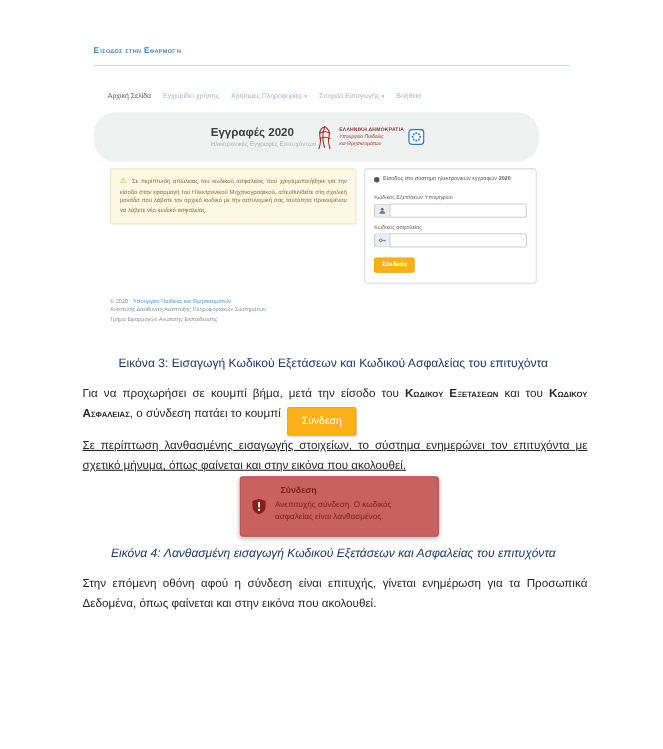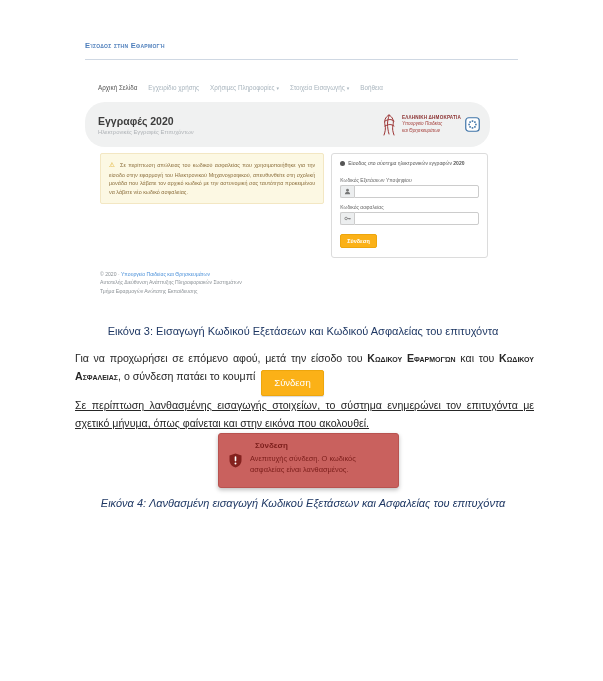--- a/index.html
+++ b/index.html
@@ -13,21 +13,21 @@
     color:#4d7ebb; font-variant:small-caps; letter-spacing:.3px; }
   .heading-rule { position:absolute; left:85px; top:59px; width:433px; height:1px; background:#cfd8e3; }
 
   
   .shot { position:absolute; left:85px; top:76px; width:405px; height:236px; background:#fff; }
   .shot-nav { display:flex; align-items:center; gap:11px; height:22px; padding:0 13px; font-size:6.3px; }
   .nav-brand { color:#555; text-decoration:none; }
   .nav-link { color:#a9b5be; text-decoration:none; }
   .caret-icon::after { content:"▾"; font-size:5px; margin-left:2px; }
 
-  .jumbo { height:45px; background:#f0f1f1; display:flex; justify-content:space-between;
+  .jumbo { height:45px; background:#f0f1f1; display:flex; justify-content:center;
     align-items:center; padding:0 10px 0 13px; margin-top:4px;border-radius:20px; }
   .jumbo-title { font-size:10.5px; font-weight:700; color:#3d3d3d; }
   .jumbo-sub { font-size:5.8px; color:#aeb2b6; margin-top:2px; }
   .gov { display:flex; align-items:center; gap:4px; }
   .gov-text { line-height:1.35; }
   .gov-l1 { font-size:4.6px; font-weight:700; color:#8a3030; letter-spacing:.2px; }
   .gov-l2 { font-size:4.6px; font-style:italic; color:#a33b36; }
 
   .content-row { display:flex; margin:6px 2px 0 15px; gap:7px; align-items:flex-start; }
   .warning-box { box-sizing:border-box; width:226px; background:#fcf8e3; border:1px solid #f3e7c3;
@@ -177,33 +177,34 @@
         <a class="footer-link">Υπουργείο Παιδείας και Θρησκευμάτων</a>
       </div>
       <div>Αυτοτελής Διεύθυνση Ανάπτυξης Πληροφοριακών Συστημάτων</div>
       <div>Τμήμα Εφαρμογών Ανώτατης Εκπαίδευσης</div>
     </div>
   </div>
 
   <div class="caption" id="caption3">Εικόνα 3: Εισαγωγή Κωδικού Εξετάσεων και Κωδικού Ασφαλείας του επιτυχόντα</div>
 
   <div class="para" id="para1">
-    <span>Για να προχωρήσει σε επόμενο αφού, μετά την είσοδο του </span><span class="sc">Κωδικου Εφαρμογών</span><span> και του </span><span class="sc">Κωδικου Ασφαλειας</span><span>, ο σύνδεση πατάει το κουμπί </span><span class="inline-btn">Σύνδεση</span>
+    <span>Για να προχωρήσει σε κουμπί βήμα, μετά την είσοδο του </span><span class="sc">Κωδικου Εξετασεων</span><span> και του </span><span class="sc">Κωδικου Ασφαλειας</span><span>, ο σύνδεση πατάει το κουμπί </span><span class="inline-btn">Σύνδεση</span>
   </div>
 
   <div class="para" id="para2">Σε περίπτωση λανθασμένης εισαγωγής στοιχείων, το σύστημα ενημερώνει τον επιτυχόντα με σχετικό μήνυμα, όπως φαίνεται και στην εικόνα που ακολουθεί.</div>
 
   <div class="toast">
     <div class="toast-title">Σύνδεση</div>
     <div class="toast-row">
       <svg width="13" height="15" viewBox="0 0 13 15">
         <path d="M6.5 0.5 L12.5 2.5 V7 C12.5 11 10 13.5 6.5 14.5 C3 13.5 0.5 11 0.5 7 V2.5 Z" fill="#84211e"></path>
         <rect x="5.7" y="3.2" width="1.6" height="5.2" rx="0.8" fill="#fff"></rect>
         <circle cx="6.5" cy="10.6" r="1" fill="#fff"></circle>
       </svg>
       <div class="toast-msg">Ανεπιτυχής σύνδεση. Ο κωδικός ασφαλείας είναι λανθασμένος.</div>
     </div>
   </div>
 
   <div class="caption" id="caption4">Εικόνα 4: Λανθασμένη εισαγωγή Κωδικού Εξετάσεων και Ασφαλείας του επιτυχόντα</div>
 
+  <div class="para" id="para3">Στην επόμενη οθόνη αφού η σύνδεση είναι επιτυχής, γίνεται ενημέρωση για τα Προσωπικά Δεδομένα,  όπως φαίνεται και στην εικόνα που ακολουθεί.</div>
 
 </div>
 
 </body></html>

